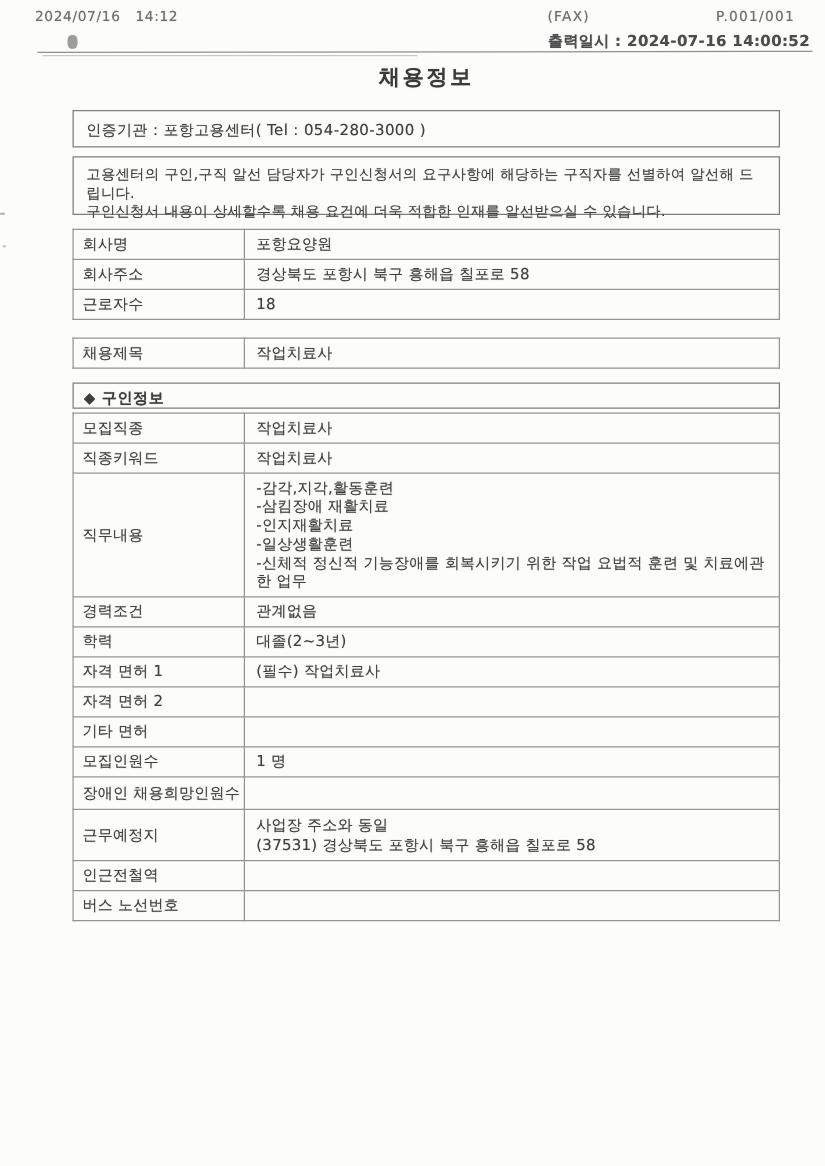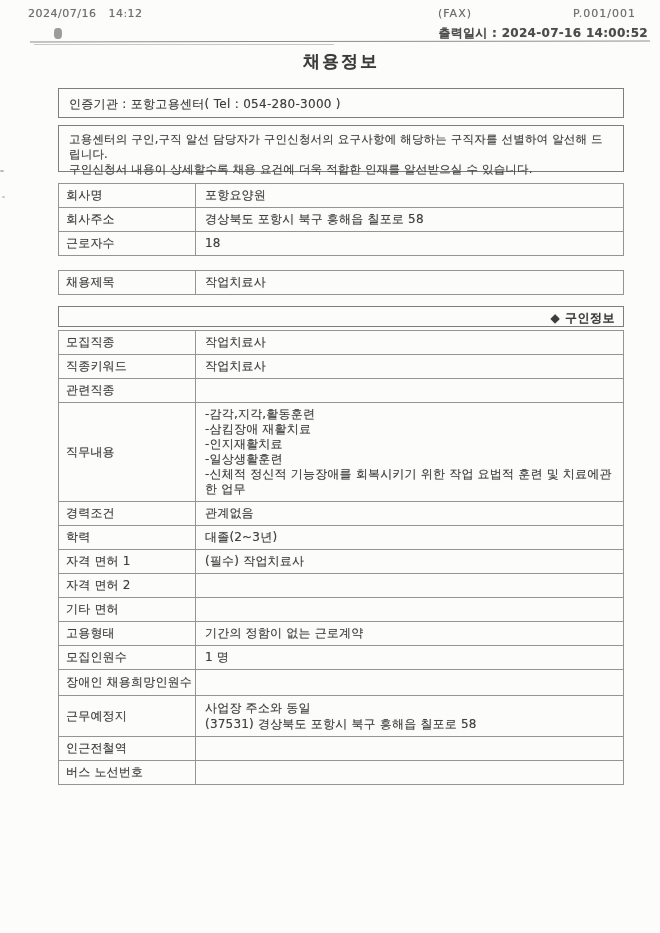--- a/index.html
+++ b/index.html
@@ -44,21 +44,21 @@
   td.lbl{width:126px;padding:3px 3px 3px 7px;white-space:nowrap;}
   td.val{white-space:pre-line;line-height:15px;}
   tr.std td{height:15px;}
   tr.tall td{height:19px;}
   tr.multi td.val{padding-top:4px;padding-bottom:4px;}
   tr.multi2 td.val{line-height:16px;padding-top:4px;padding-bottom:4px;}
 
   .tbl-company{margin-bottom:14px;}
   .tbl-jobtitle{margin-bottom:11px;}
   .section-box{height:21px;padding:3px 8px 0;font-size:12px;font-weight:bold;
-    color:#3d3d3d;letter-spacing:.5px;margin-bottom:3px;text-align:right;}
+    color:#3d3d3d;letter-spacing:.5px;margin-bottom:3px;}
 
   
   .speck{position:absolute;border-radius:40%;}
   .speck1{left:54px;top:28px;width:8px;height:11px;background:rgba(60,60,60,.5);}
   .speck2{left:0px;top:170px;width:4px;height:2px;background:rgba(120,120,120,.5);}
   .speck3{left:2px;top:196px;width:3px;height:2px;background:rgba(140,140,140,.45);}
 </style>
 </head>
 <body>
 
@@ -121,24 +121,20 @@
     <table>
       <tbody>
           <tr class="std">
         <td class="lbl">모집직종</td>
         <td class="val">작업치료사</td>
       </tr>
       <tr class="std">
         <td class="lbl">직종키워드</td>
         <td class="val">작업치료사</td>
       </tr>
-      <tr class="std">
-        <td class="lbl">관련직종</td>
-        <td class="val"></td>
-      </tr>
       <tr class="multi">
         <td class="lbl">직무내용</td>
         <td class="val">-감각,지각,활동훈련
 -삼킴장애 재활치료
 -인지재활치료
 -일상생활훈련
 -신체적 정신적 기능장애를 회복시키기 위한 작업 요법적 훈련 및 치료에관한 업무</td>
       </tr>
       <tr class="std">
         <td class="lbl">경력조건</td>
@@ -154,24 +150,20 @@
       </tr>
       <tr class="std">
         <td class="lbl">자격 면허 2</td>
         <td class="val"></td>
       </tr>
       <tr class="std">
         <td class="lbl">기타 면허</td>
         <td class="val"></td>
       </tr>
       <tr class="std">
-        <td class="lbl">고용형태</td>
-        <td class="val">기간의 정함이 없는 근로계약</td>
-      </tr>
-      <tr class="std">
         <td class="lbl">모집인원수</td>
         <td class="val">1 명</td>
       </tr>
       <tr class="tall">
         <td class="lbl">장애인 채용희망인원수</td>
         <td class="val"></td>
       </tr>
       <tr class="multi2">
         <td class="lbl">근무예정지</td>
         <td class="val">사업장 주소와 동일

